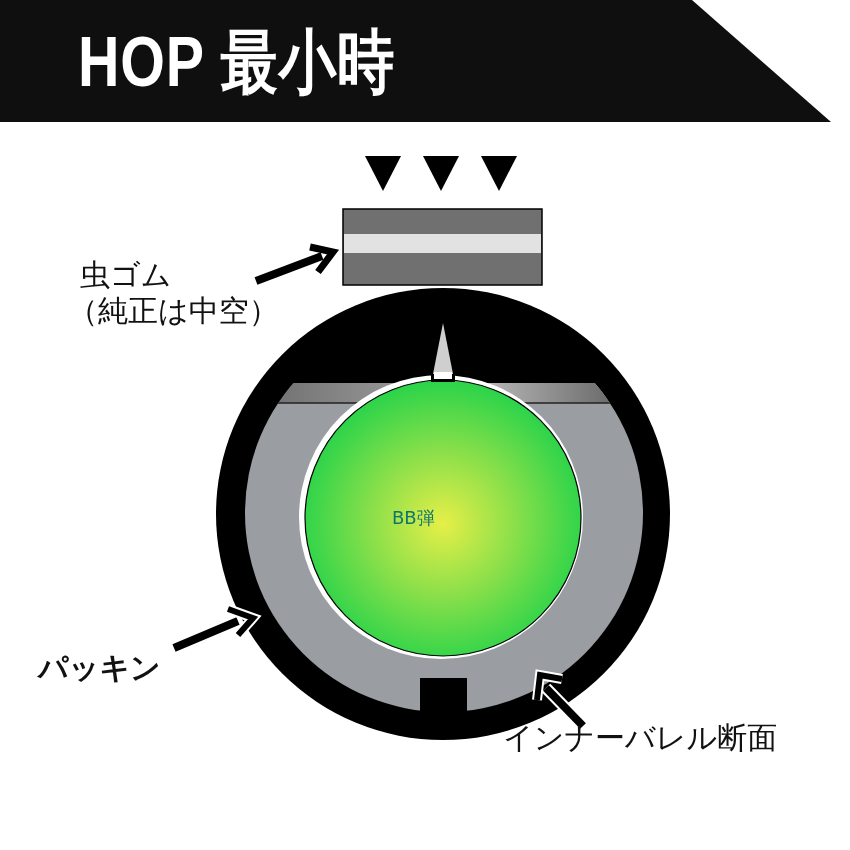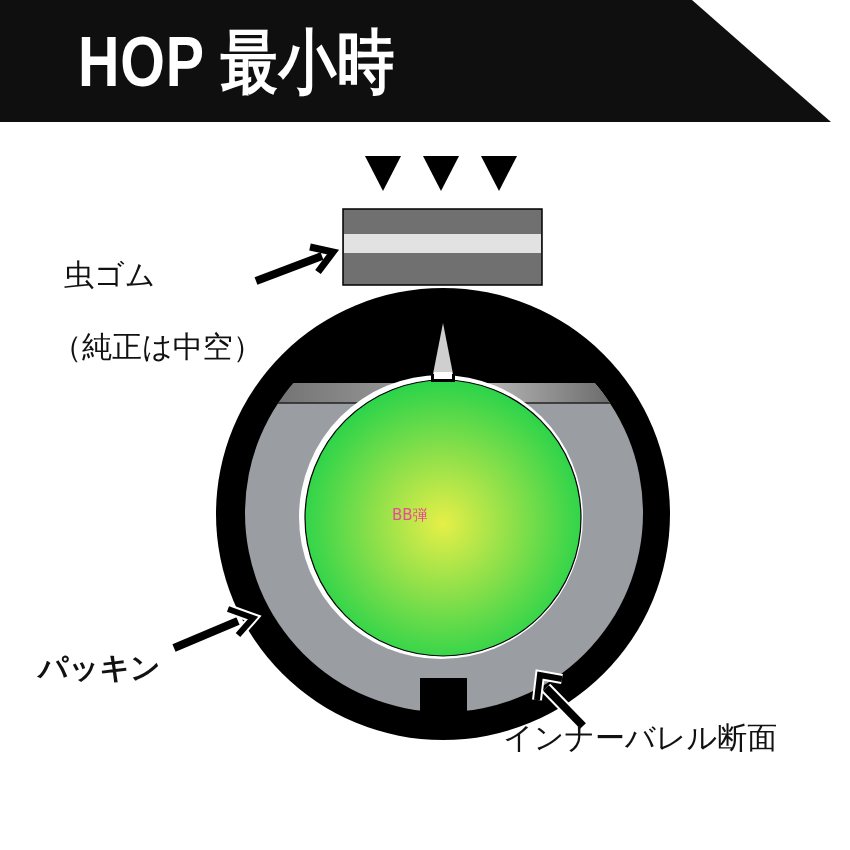--- a/index.html
+++ b/index.html
@@ -7,21 +7,21 @@
            font-family: "DejaVu Sans", "Liberation Sans", sans-serif; }
     .banner { position: absolute; left: 0; top: 0; width: 850px; height: 150px; text-decoration: underline; }
     .banner-title { position: absolute; left: 78px; top: 14px; height: 96px; line-height: 96px;
                     color: #ffffff; font-size: 70px; font-weight: bold; letter-spacing: 1px;
                     font-family: "Liberation Sans", "DejaVu Sans", sans-serif;
                     transform: scaleX(0.82); transform-origin: left center; white-space: nowrap; }
     .diagram { position: absolute; left: 0; top: 0; width: 850px; height: 850px; }
     .label { position: absolute; color: #111111; font-size: 30px; line-height: 36px; white-space: nowrap;
              font-family: "DejaVu Sans", sans-serif; }
     .label-line { display: block; }
-    .ball-label { position: absolute; left: 392px; top: 506px; font-size: 15px; color: #ec4899;
+    .ball-label { position: absolute; left: 392px; top: 506px; font-size: 18px; color: #0f766e;
                   font-family: "DejaVu Sans", sans-serif; white-space: nowrap; }
   </style>
 </head>
 <body>
 
 <div class="banner">
   <svg width="850" height="122">
     <polygon points="0,0 692,0 831,122 0,122" fill="#0f0f0f"></polygon>
   </svg>
   <div class="banner-title">HOP 最小時</div>
@@ -90,22 +90,22 @@
     <polyline points="228,609 253,618 238,635" fill="none" stroke="#000" stroke-width="6"></polyline>
   </g>
   <g>
     <line x1="583" y1="726" x2="546" y2="688" stroke="#fff" stroke-width="12"></line>
     <line x1="583" y1="726" x2="546" y2="688" stroke="#000" stroke-width="8"></line>
     <polyline points="537,700 540,675 562,679" fill="none" stroke="#fff" stroke-width="10"></polyline>
     <polyline points="537,700 540,675 562,679" fill="none" stroke="#000" stroke-width="6"></polyline>
   </g>
 </svg>
 
-<div class="label" style="left:64px; top:257px;">
+<div class="label" style="left:80px; top:257px;">
   <span class="label-line">虫ゴム</span>
-  <span class="label-line" style="margin-left:-12px;margin-top:36px;">（純正は中空）</span>
+  <span class="label-line" style="margin-left:-12px;">（純正は中空）</span>
 </div>
 
 <div class="ball-label">BB弾</div>
 
 <div class="label" style="left:38px; top:650px;font-weight:bold;">パッキン</div>
 
 <div class="label" style="left:503px; top:720px;">インナーバレル断面</div>
 
 </body></html>

